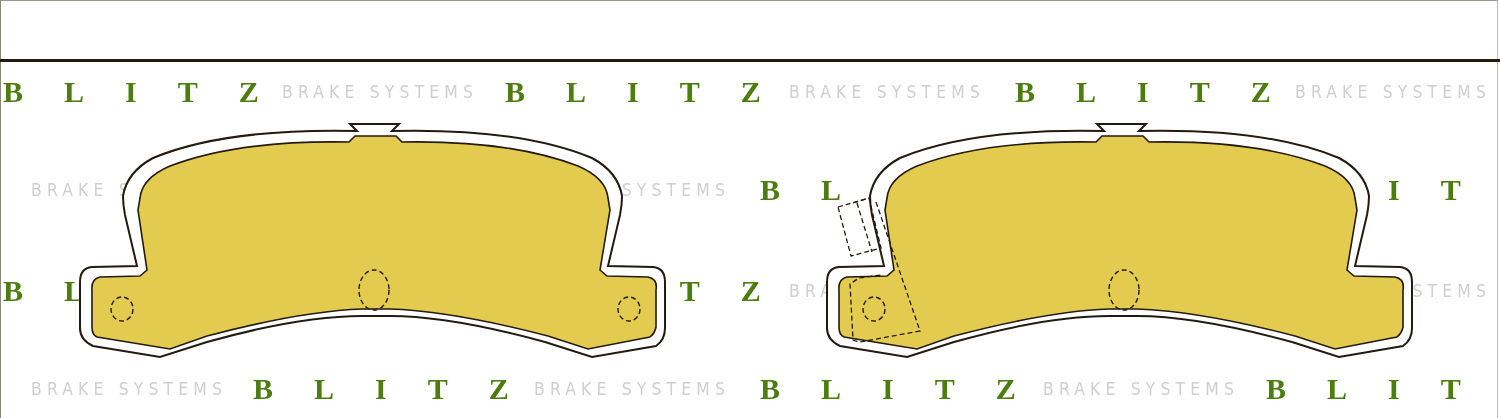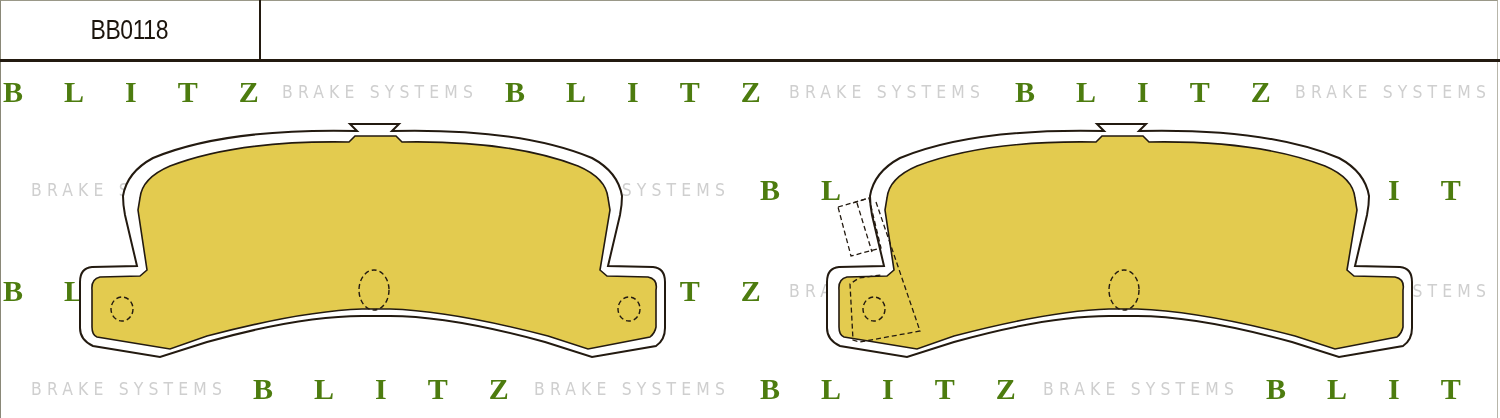--- a/index.html
+++ b/index.html
@@ -13,23 +13,20 @@
     .wm-blitz { position: absolute; font-family: Liberation Serif, serif; font-weight: bold; font-size: 30px; color: #4d7c0f; letter-spacing: 41px; line-height: 30px; }
     .wm-brake { position: absolute; font-family: "DejaVu Sans", sans-serif; font-size: 17px; color: #cfcfcf; letter-spacing: 5.6px; line-height: 30px; transform: scaleX(0.92); transform-origin: left center; }
     svg.pads { position: absolute; left: 0; top: 0; }
   </style>
 </head>
 <body>
 
 <div class="frame"></div>
 
 <div class="header">
-  <div class="code-cell">
-    <span class="hdr-text">BB0118</span>
-  </div>
 </div>
 
 <div>
 
   <div class="wm-row" style="top:77px;">
     <span class="wm-blitz" style="left:3px">BLITZ</span>
     <span class="wm-brake" style="left:282px">BRAKE SYSTEMS</span>
     <span class="wm-blitz" style="left:505px">BLITZ</span>
     <span class="wm-brake" style="left:789px">BRAKE SYSTEMS</span>
     <span class="wm-blitz" style="left:1015px">BLITZ</span>

